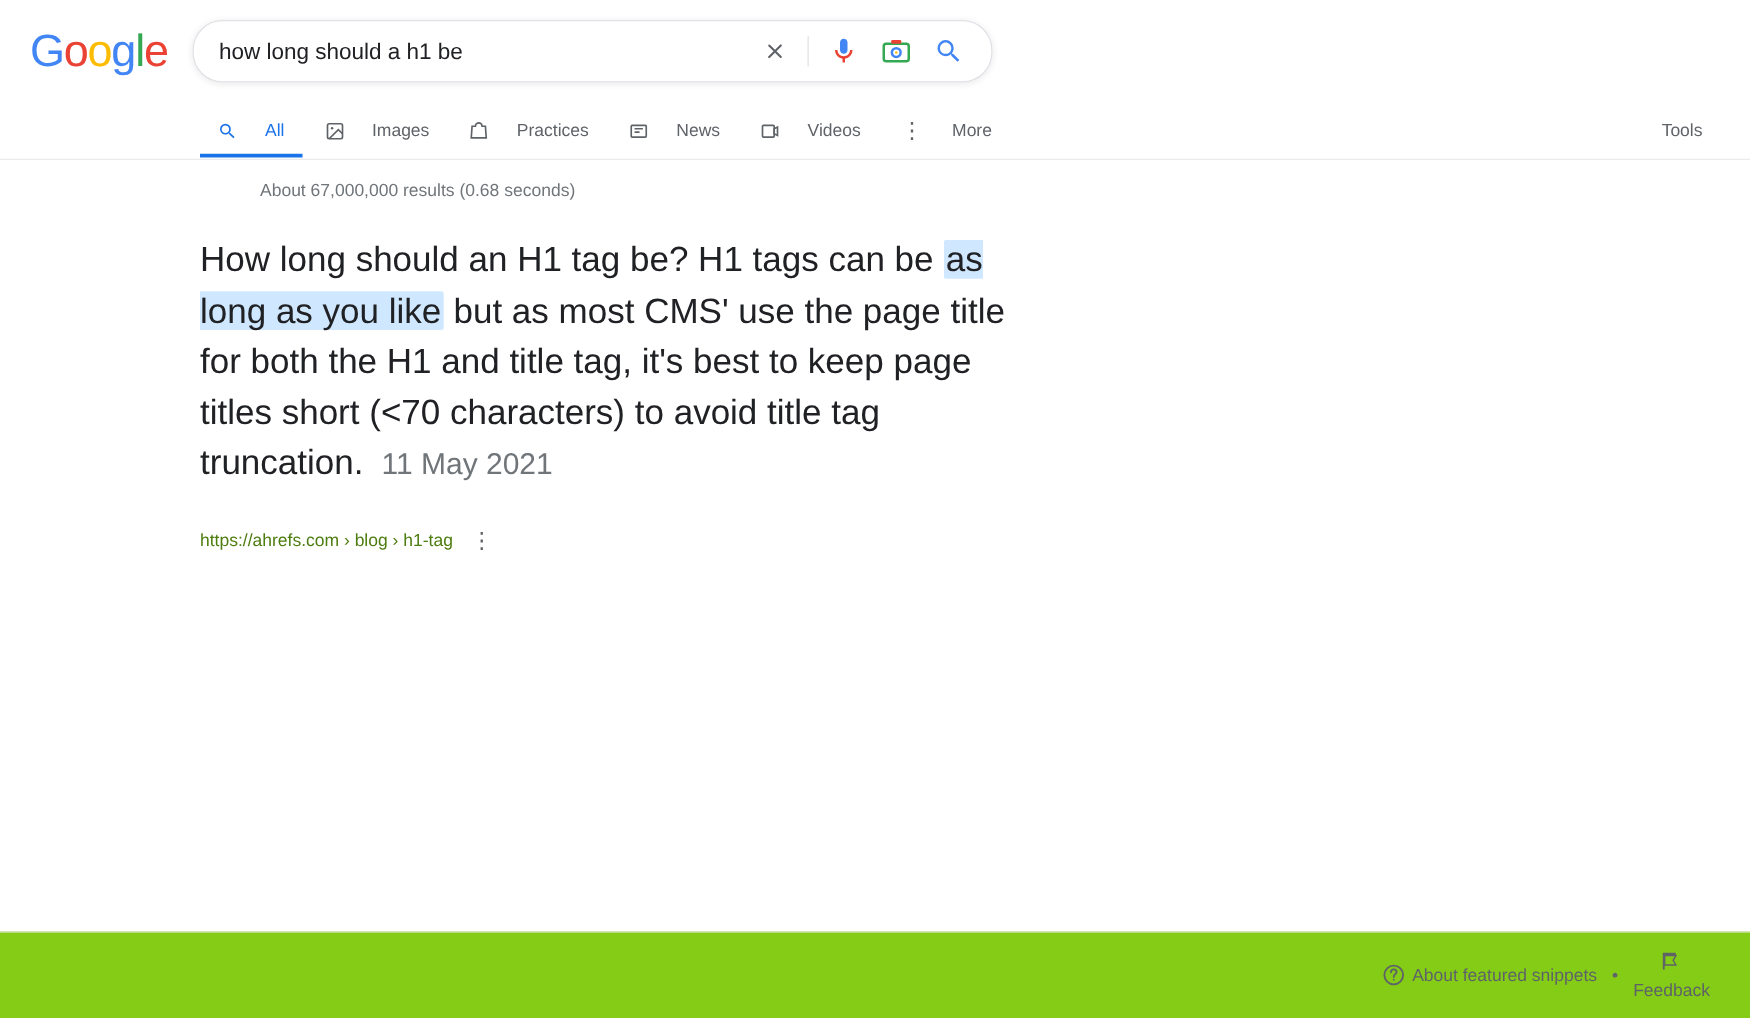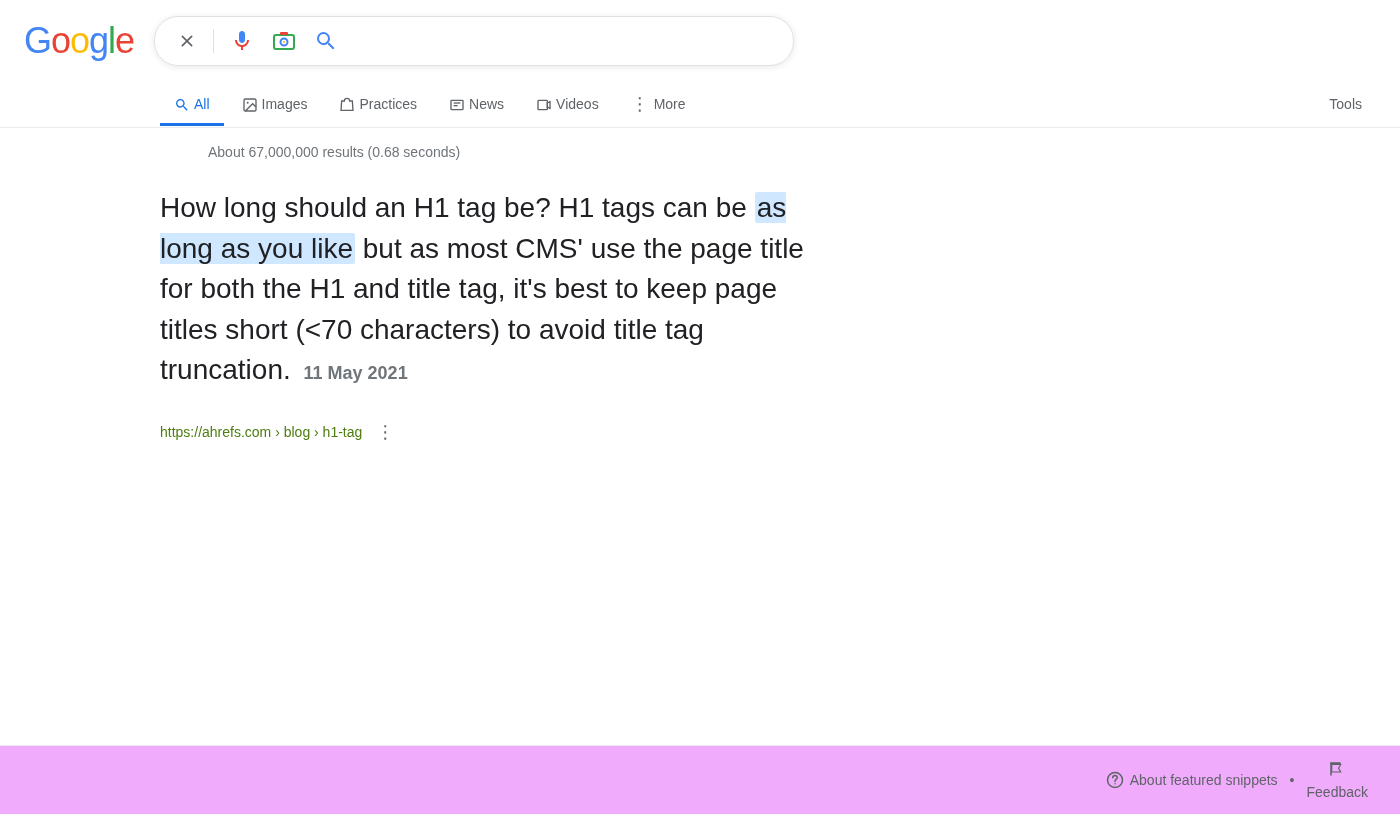--- a/index.html
+++ b/index.html
@@ -85,21 +85,21 @@
       align-items: center;
       padding: 8px 24px 0 160px;
       gap: 4px;
       border-bottom: 1px solid #ebebeb;
       margin-top: 8px;
     }
 
     .nav-tab {
       display: flex;
       align-items: center;
-      gap: 4px;
+      gap: 22px;
       padding: 10px 14px;
       font-size: 14px;
       color: #5f6368;
       cursor: pointer;
       border-bottom: 3px solid transparent;
       text-decoration: none;
       white-space: nowrap;
       position: relative;
       bottom: -1px;
     }
@@ -145,23 +145,23 @@
       margin-bottom: 8px;
     }
 
     .highlight {
       background-color: #d0e8ff;
       border-radius: 2px;
       padding: 0 2px;
     }
 
     .snippet-date {
-      font-size: 18px;
+      font-size: 24px;
       color: #70757a;
-      font-weight: 700;
+      font-weight: 400;
     }
 
     
     .source-url {
       margin-top: 28px;
       display: flex;
       align-items: center;
       gap: 8px;
     }
 
@@ -221,20 +221,21 @@
 <body>
 
 <div class="header">
   <div class="logo">
     <span class="logo-text">
       <span class="logo-g">G</span><span class="logo-o1">o</span><span class="logo-o2">o</span><span class="logo-g2">g</span><span class="logo-l">l</span><span class="logo-e">e</span>
     </span>
   </div>
 
   <div class="search-bar">
+    <input class="search-input" type="text" value="how long should a h1 be" style="">
     <div class="search-bar-icons">
       <button class="icon-btn" title="Clear">
         <svg width="20" height="20" viewBox="0 0 24 24" fill="#5f6368">
           <path d="M18.3 5.71a1 1 0 0 0-1.41 0L12 10.59 7.11 5.7A1 1 0 0 0 5.7 7.11L10.59 12 5.7 16.89a1 1 0 1 0 1.41 1.41L12 13.41l4.89 4.89a1 1 0 0 0 1.41-1.41L13.41 12l4.89-4.89a1 1 0 0 0 0-1.4z"></path>
         </svg>
       </button>
       <div class="divider-v"></div>
       <button class="icon-btn" title="Search by voice">
         <svg width="24" height="24" viewBox="0 0 24 24">
           <path d="M12 14c1.66 0 3-1.34 3-3V5c0-1.66-1.34-3-3-3S9 3.34 9 5v6c0 1.66 1.34 3 3 3z" fill="#4285F4"></path>
@@ -322,21 +323,21 @@
   </div>
 
   <div class="source-url">
     <span class="url-text">https://ahrefs.com › blog › h1-tag</span>
     <button class="url-menu-btn" title="More options">
       <span>⋮</span>
     </button>
   </div>
 </div>
 
-<div style="position:fixed;bottom:0;left:0;right:0;background:#f0abfc;">
+<div style="position:fixed;bottom:0;left:0;right:0;background:#84cc16;">
   <hr style="border:none;border-top:1px solid #ebebeb;margin:0;">
   <div style="display:flex;justify-content:flex-end;align-items:center;padding:14px 32px;gap:12px;">
     <div class="about-featured">
       <svg width="18" height="18" viewBox="0 0 24 24" fill="#5f6368">
         <circle cx="12" cy="12" r="10" fill="none" stroke="#5f6368" stroke-width="2"></circle>
         <path d="M9 9a3 3 0 0 1 6 0c0 2-3 2-3 5" fill="none" stroke="#5f6368" stroke-width="2" stroke-linecap="round"></path>
         <circle cx="12" cy="17" r="1" fill="#5f6368"></circle>
       </svg>
       <span>About featured snippets</span>
     </div>

